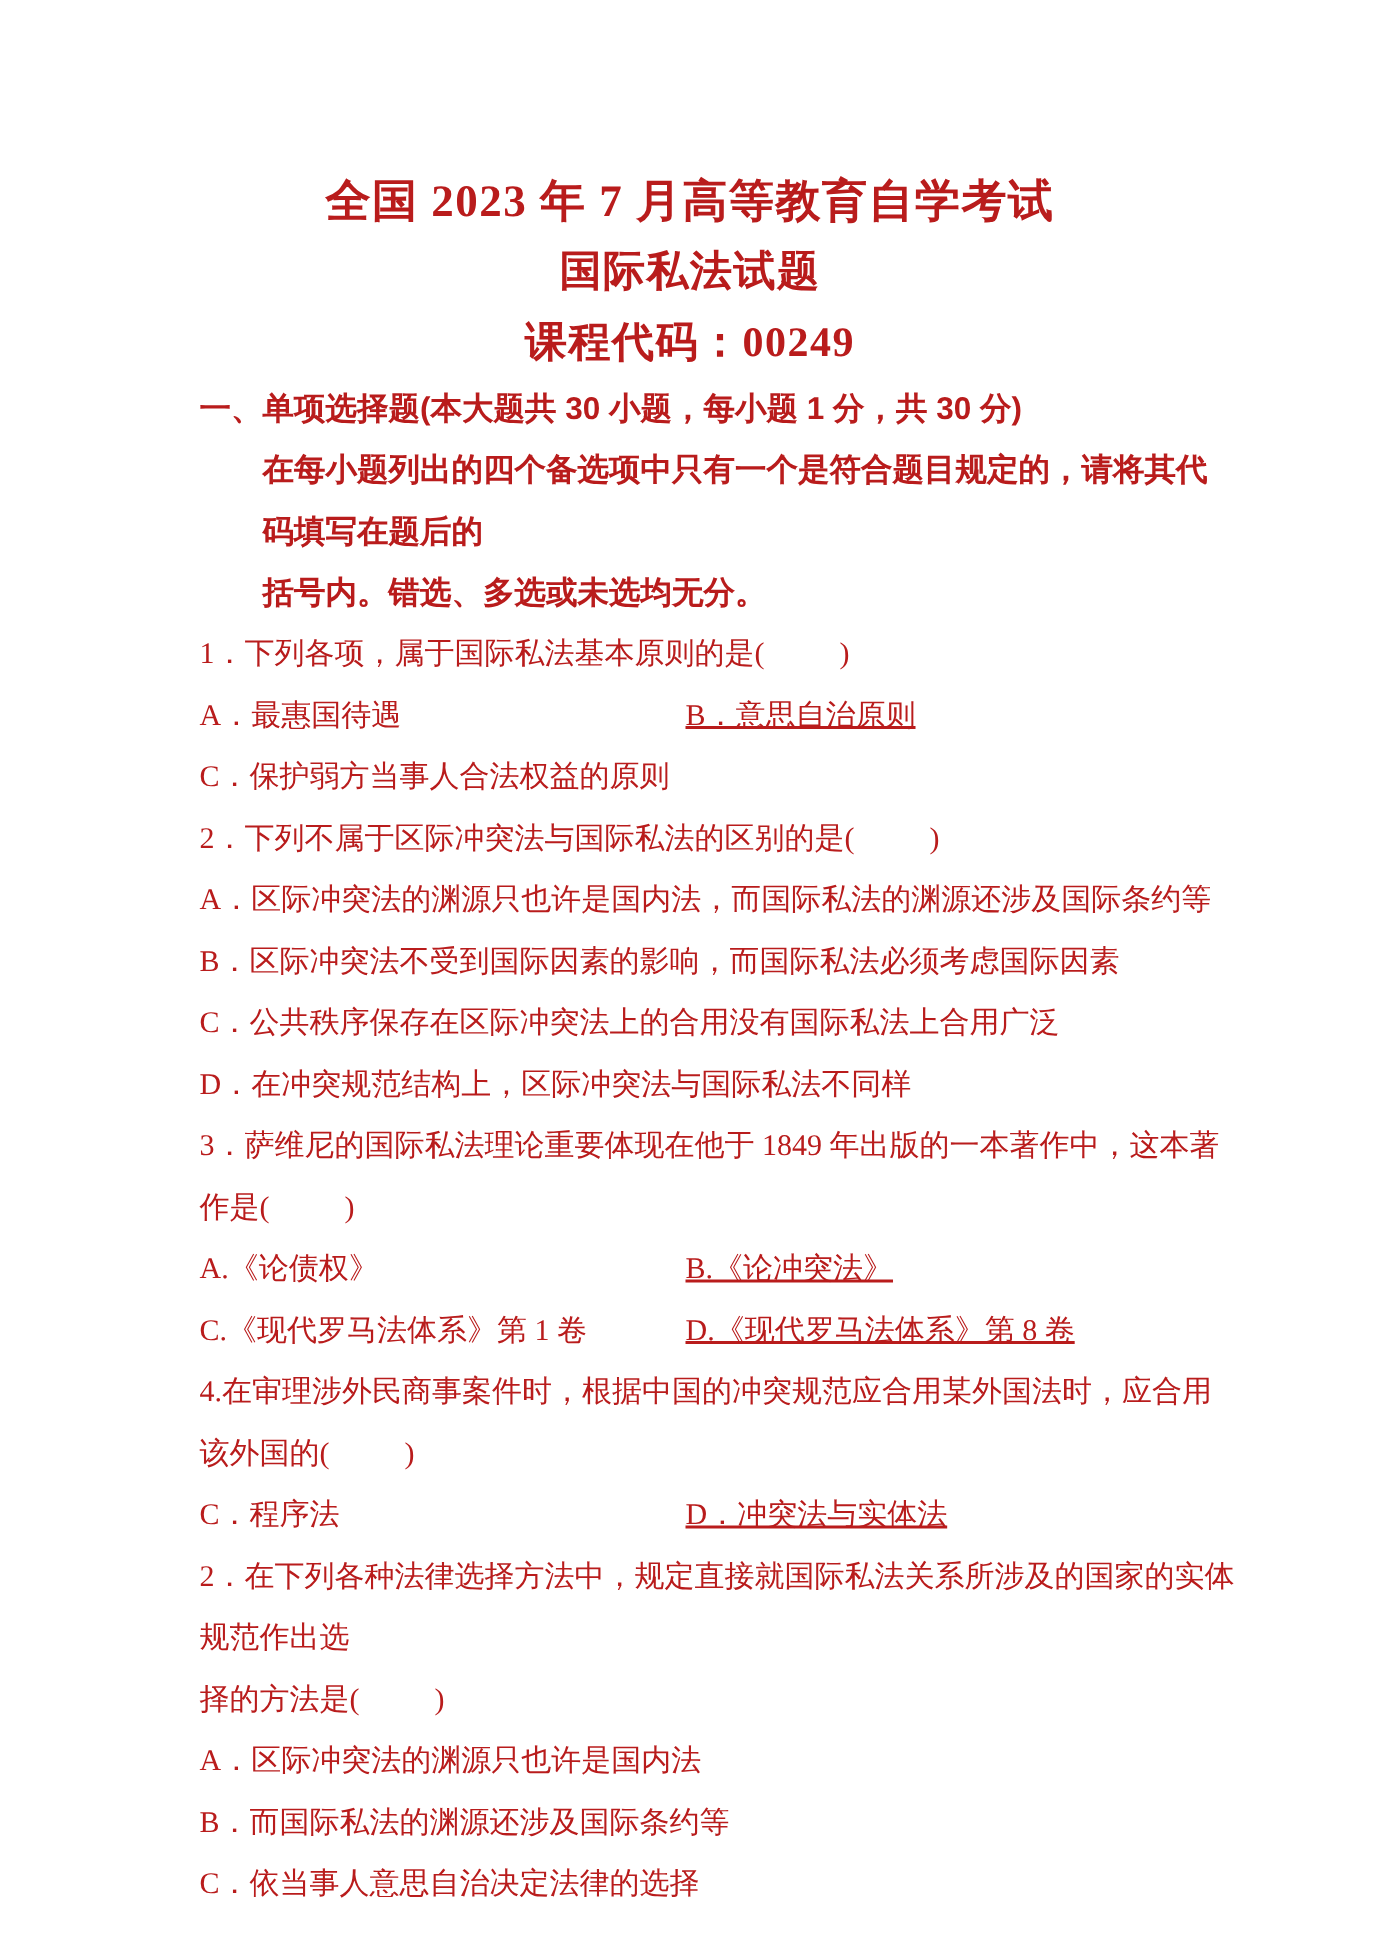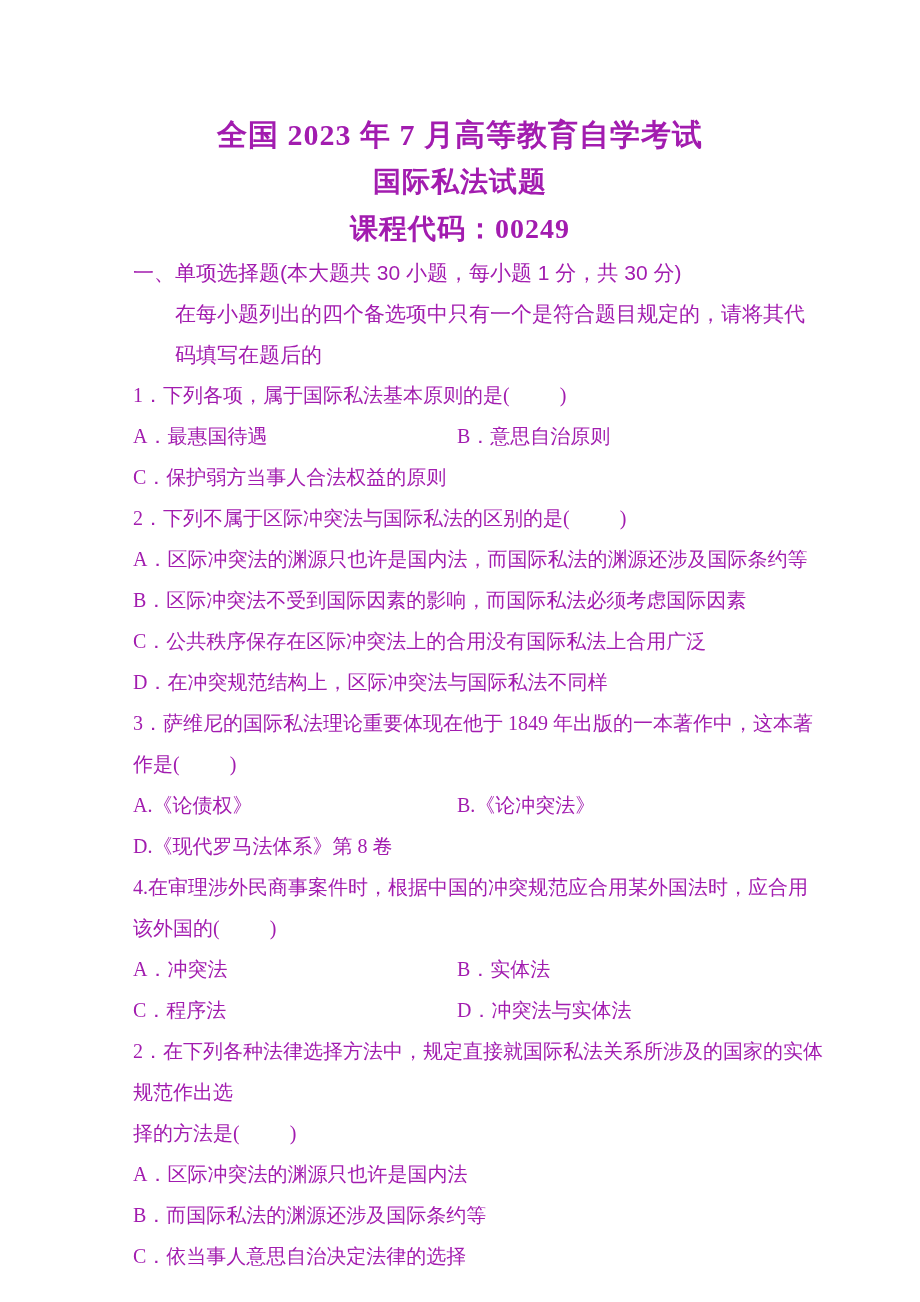--- a/index.html
+++ b/index.html
@@ -5,21 +5,21 @@
   html, body {
     margin: 0;
     padding: 0;
     background: #ffffff;
   }
   .page {
     position: relative;
     width: 920px;
     height: 1302px;
     background: #ffffff;
-    color: #a21caf;
+    color: #b91c1c;
     overflow: hidden;
     font-family: "Liberation Serif", "DejaVu Serif", serif;
   }
   
   .title-block {
     padding-top: 112px;
     text-align: center;
     font-weight: bold;
     font-family: "Liberation Serif", "DejaVu Serif", serif;
   }
@@ -43,54 +43,56 @@
     margin-left: 133px;
     margin-right: 95px;
   }
   .line {
     font-size: 20px;
     line-height: 41px;
     white-space: pre-wrap;
   }
   .heading {
     font-family: "Liberation Sans", "DejaVu Sans", sans-serif;
-    font-weight: normal;
+    font-weight: bold;
     font-size: 21px;
   }
   .indent {
     padding-left: 42px;
   }
   .opt-row {
     display: flex;
   }
   .opt-col1 {
     width: 324px;
     flex: 0 0 324px;
     white-space: pre-wrap;
   }
   .opt-col2 {
     flex: 1;
     white-space: pre-wrap;
+    text-decoration: underline;
   }
 </style>
 </head>
 <body>
 
 <div class="page">
 
   <header class="title-block">
     <div class="title-main">全国 2023 年 7 月高等教育自学考试</div>
     <div class="title-sub">国际私法试题</div>
     <div class="title-code">课程代码：00249</div>
   </header>
 
   <main class="body-block">
 
     <div class="line heading">一、单项选择题(本大题共 30 小题，每小题 1 分，共 30 分)</div>
     <div class="line heading indent">在每小题列出的四个备选项中只有一个是符合题目规定的，请将其代码填写在题后的</div>
+    <div class="line heading indent">括号内。错选、多选或未选均无分。</div>
 
     <section>
       <div class="line">1．下列各项，属于国际私法基本原则的是(          )</div>
       <div class="line opt-row">
         <span class="opt-col1">A．最惠国待遇</span>
         <span class="opt-col2">B．意思自治原则</span>
       </div>
       <div class="line opt-row">
         <span class="opt-col1">C．保护弱方当事人合法权益的原则</span>
       </div>
@@ -104,30 +106,27 @@
       <div class="line">D．在冲突规范结构上，区际冲突法与国际私法不同样</div>
     </section>
 
     <section>
       <div class="line">3．萨维尼的国际私法理论重要体现在他于 1849 年出版的一本著作中，这本著作是(          )</div>
       <div class="line opt-row">
         <span class="opt-col1">A.《论债权》</span>
         <span class="opt-col2">B.《论冲突法》</span>
       </div>
       <div class="line opt-row">
+        <span class="opt-col1">C.《现代罗马法体系》第 1 卷</span>
         <span class="opt-col2">D.《现代罗马法体系》第 8 卷</span>
       </div>
     </section>
 
     <section>
       <div class="line">4.在审理涉外民商事案件时，根据中国的冲突规范应合用某外国法时，应合用该外国的(          )</div>
-      <div class="line opt-row">
-        <span class="opt-col1">A．冲突法</span>
-        <span class="opt-col2">B．实体法</span>
-      </div>
       <div class="line opt-row">
         <span class="opt-col1">C．程序法</span>
         <span class="opt-col2">D．冲突法与实体法</span>
       </div>
     </section>
 
     <section>
       <div class="line">2．在下列各种法律选择方法中，规定直接就国际私法关系所涉及的国家的实体规范作出选</div>
       <div class="line">择的方法是(          )</div>
       <div class="line">A．区际冲突法的渊源只也许是国内法</div>

